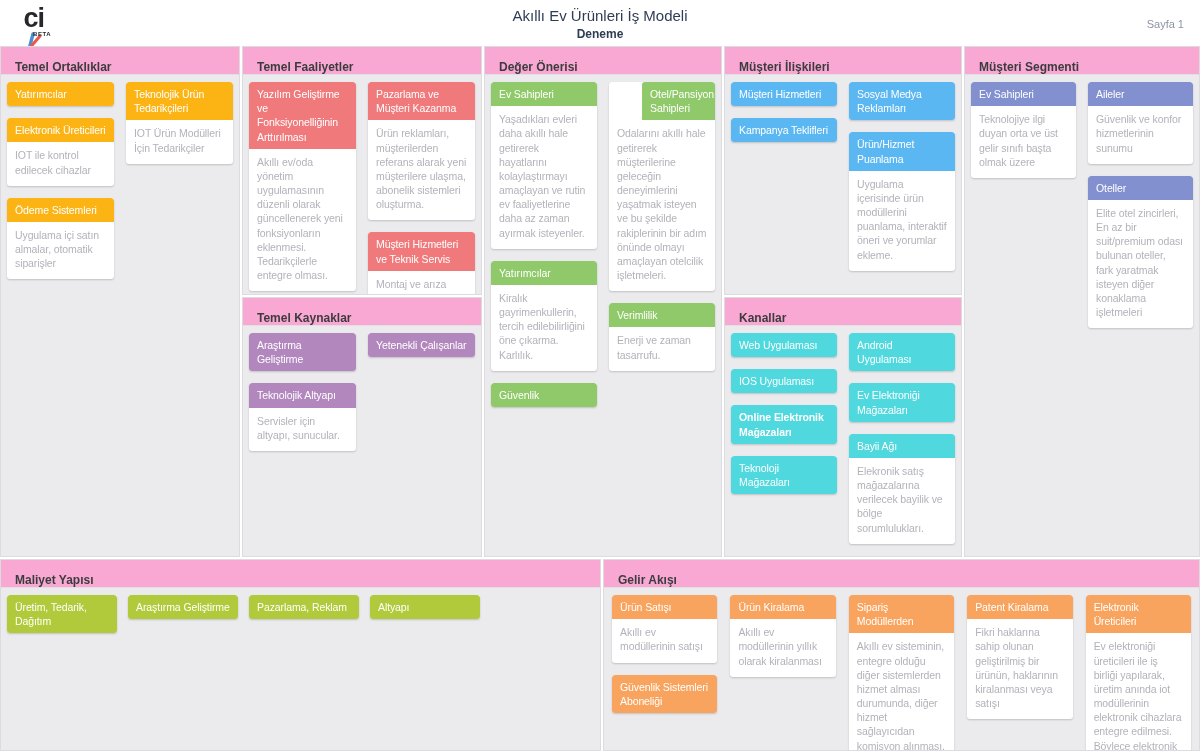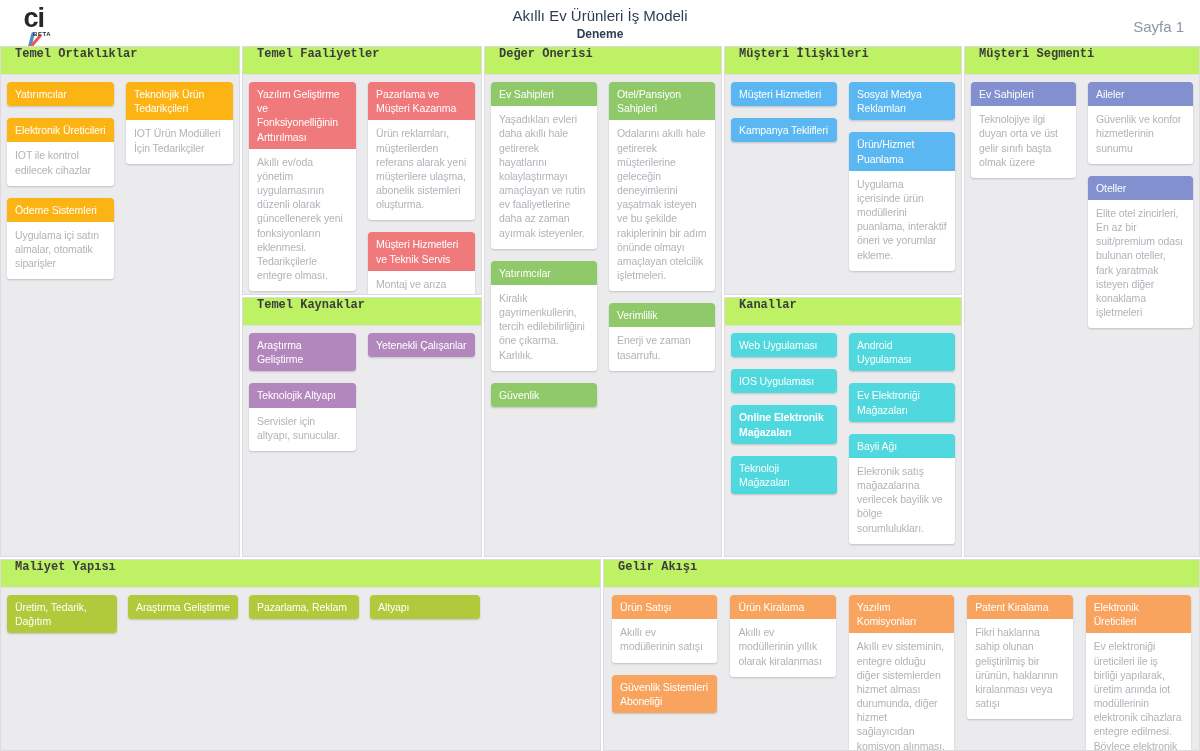--- a/index.html
+++ b/index.html
@@ -7,26 +7,26 @@
 
   
   .topbar { position:relative; height:46px; background:#fff; }
   .logo { position:absolute; left:16px; top:5px; display:flex; align-items:flex-end; cursor:pointer;flex-direction:column; }
   .logo-text { font-size:27px; font-weight:bold; color:#26282b; letter-spacing:-1px; line-height:1; }
   .logo-mark { position:relative; width:26px; height:30px; margin:0 1px; }
   .logo { padding-right:0; }
   .logo .beta { position:absolute; top:-2px; right:26px; font-size:6px; font-weight:bold; color:#26282b; letter-spacing:.5px; }
   .doc-title { position:absolute; left:0; right:0; top:7px; text-align:center; font-size:15px; color:#2e3d54; }
   .doc-subtitle { position:absolute; left:0; right:0; top:27px; text-align:center; font-size:12px; font-weight:bold; color:#2e3d54; }
-  .page-label { position:absolute; right:16px; top:18px; font-size:15px; color:#8d95a3; }
+  .page-label { position:absolute; right:16px; top:18px; font-size:11px; color:#8d95a3; }
 
   
   .canvas { position:absolute; top:46px; left:0; width:1200px; height:705px; background:#fff; }
   .section { position:absolute; background:#ebebee; border:1px solid #dcdcdf; overflow:hidden; }
-  .section-header { height:28px; background:#bef264; border-bottom:1px solid #e1e1e4; display:flex; align-items:flex-start; padding:0 14px;font-family:Liberation Mono, monospace; }
+  .section-header { height:28px; background:#f9a8d4; border-bottom:1px solid #e1e1e4; display:flex; align-items:flex-end; padding:0 14px; }
   .section-title { font-size:12px; font-weight:bold; color:#3c3c3e; }
   .content { display:flex; gap:12px; padding:7px 6px; align-items:flex-start; }
   .subcol { flex:1; display:flex; flex-direction:column; gap:12px; min-width:0; }
   .s-costs .subcol { flex:0 0 auto; width:110px; }
   .s-costs .content { gap:11px; }
   .s-revenue .content { gap:13px; padding:7px 8px; }
 
   .card { background:#fff; border-radius:3px; box-shadow:0 1px 2px rgba(0,0,0,.18); overflow:hidden; cursor:pointer; }
   .card-header { color:#fff; font-size:10.5px; letter-spacing:-0.1px; line-height:1.35; padding:5px 8px; border-radius:3px 3px 0 0; }
   .card-body { font-size:10.5px; letter-spacing:-0.1px; color:#b2b2ba; line-height:1.35; padding:6px 8px 9px; }
@@ -147,21 +147,21 @@
           <div class="card">
             <div class="card-header" style="background: rgb(143, 201, 105);">Yatırımcılar</div>
             <div class="card-body">Kiralık gayrimenkullerin, tercih edilebilirliğini öne çıkarma. Karlılık.</div>
           </div>
           <div class="card">
             <div class="card-header" style="background: rgb(143, 201, 105);">Güvenlik</div>
           </div>
         </div>
         <div class="subcol">
           <div class="card">
-            <div class="card-header" style="background: rgb(143, 201, 105);">Otel/Pansiyon Sahipleri</div>
+            <div class="card-header" style="background: rgb(143, 201, 105); margin-left: 33px;">Otel/Pansiyon Sahipleri</div>
             <div class="card-body">Odalarını akıllı hale getirerek müşterilerine geleceğin deneyimlerini yaşatmak isteyen ve bu şekilde rakiplerinin bir adım önünde olmayı amaçlayan otelcilik işletmeleri.</div>
           </div>
           <div class="card">
             <div class="card-header" style="background: rgb(143, 201, 105);">Verimlilik</div>
             <div class="card-body">Enerji ve zaman tasarrufu.</div>
           </div>
         </div>
       </div>
   </div>
   <div class="section s-relationships">
@@ -286,21 +286,21 @@
           </div>
         </div>
         <div class="subcol">
           <div class="card">
             <div class="card-header" style="background: rgb(248, 163, 94);">Ürün Kiralama</div>
             <div class="card-body">Akıllı ev modüllerinin yıllık olarak kiralanması</div>
           </div>
         </div>
         <div class="subcol">
           <div class="card">
-            <div class="card-header" style="background: rgb(248, 163, 94);">Yazılım Komisyonları</div>
+            <div class="card-header" style="background: rgb(248, 163, 94);">Sipariş Modüllerden</div>
             <div class="card-body">Akıllı ev sisteminin, entegre olduğu diğer sistemlerden hizmet alması durumunda, diğer hizmet sağlayıcıdan komisyon alınması. Otomatik su siparişinden komisyon gibi..</div>
           </div>
         </div>
         <div class="subcol">
           <div class="card">
             <div class="card-header" style="background: rgb(248, 163, 94);">Patent Kiralama</div>
             <div class="card-body">Fikri haklarına sahip olunan geliştirilmiş bir ürünün, haklarının kiralanması veya satışı</div>
           </div>
         </div>
         <div class="subcol">

